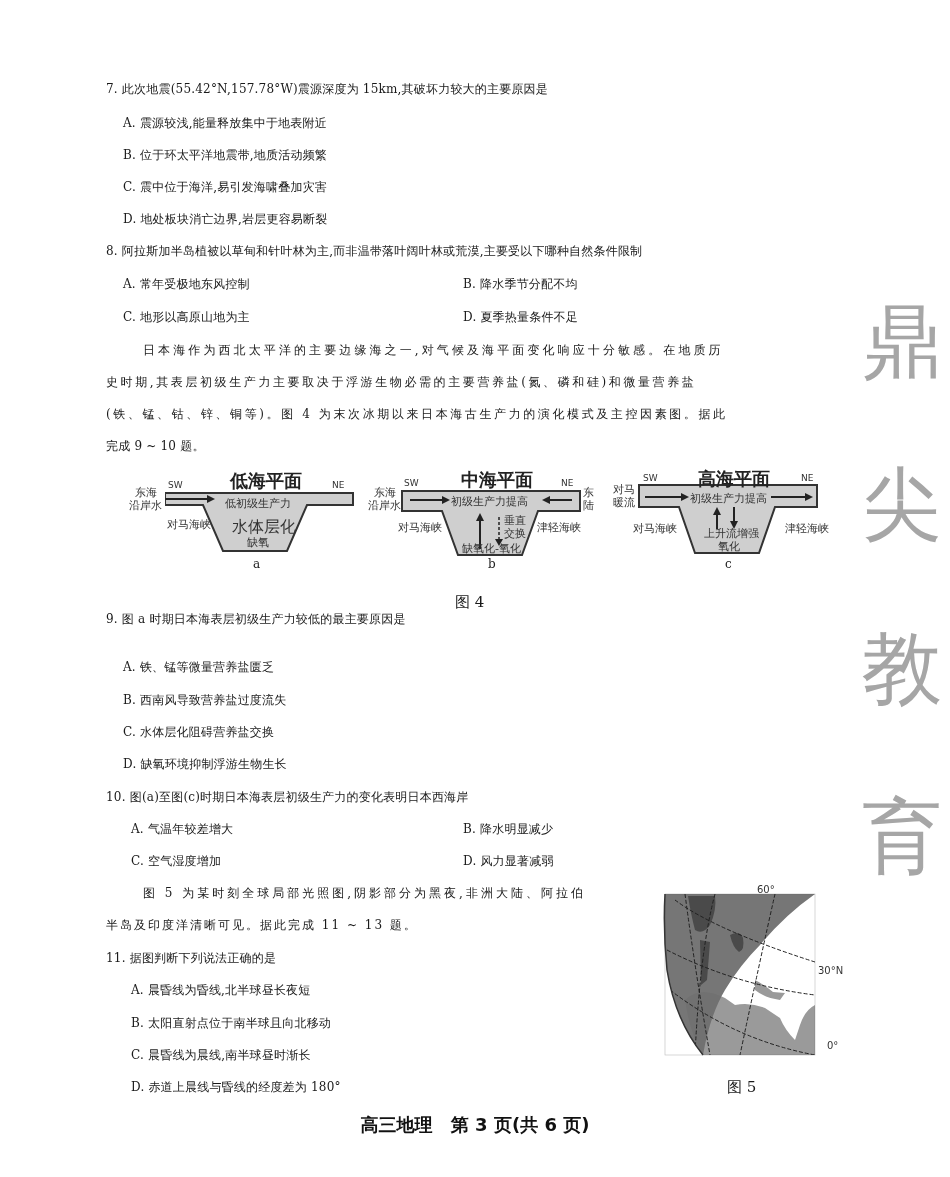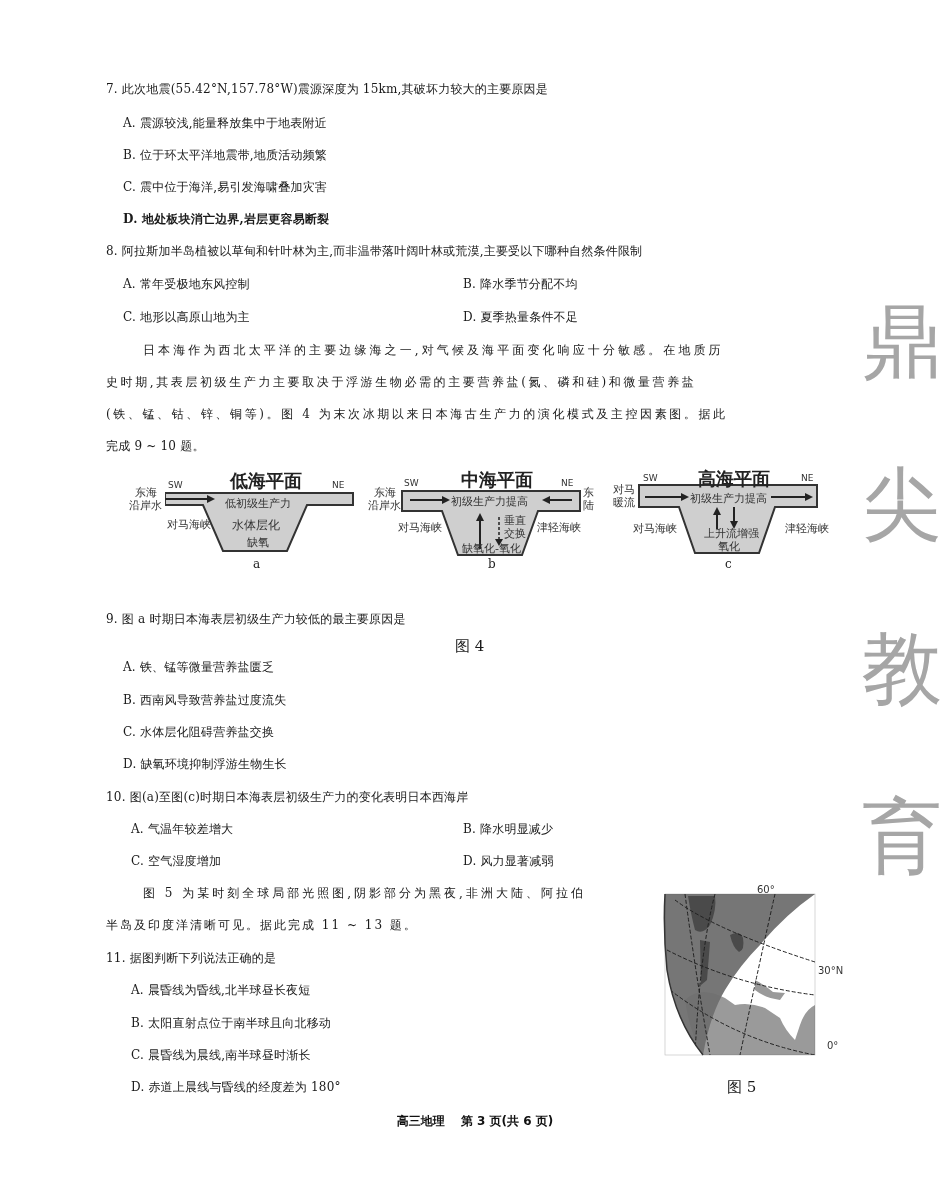--- a/index.html
+++ b/index.html
@@ -6,37 +6,37 @@
   body { width:950px; height:1177px; position:relative; overflow:hidden;
          font-family:"DejaVu Serif","Liberation Serif",serif; color:#1a1a1a; }
   .line { position:absolute; font-size:12px; line-height:20px; white-space:nowrap; letter-spacing:0.2px; }
   .q { left:106px; }
   .opt { left:123px; }
   .opt2 { left:463px; }
   .indent { left:143px; }
   .watermark { position:absolute; left:862px; font-size:80px; line-height:84px; color:#a6a6a6;
                font-family:"DejaVu Serif","Liberation Serif",serif; }
   .fig-caption { position:absolute; font-size:15px; }
-  .footer { position:absolute; left:0; width:950px; top:1113px; text-align:center; font-size:12px;
+  .footer { position:absolute; left:0; width:950px; top:1113px; text-align:center; font-size:18px;
             font-family:"DejaVu Sans","Liberation Sans",sans-serif; font-weight:bold; color:#111; }
   .footer span { margin:0 6px; }
   .diag { position:absolute; }
   .dlabel { position:absolute; font-size:11px; color:#333; white-space:nowrap; font-family:"DejaVu Sans","Liberation Sans",sans-serif; }
   .dtitle { position:absolute; font-size:18px; color:#222; font-weight:bold; white-space:nowrap; }
   .sub { position:absolute; font-size:12px; color:#222; }
   .maplabel { position:absolute; font-size:10px; color:#333; font-family:"DejaVu Sans","Liberation Sans",sans-serif; }
 </style>
 </head>
 <body>
 
 <div class="line q" style="top:79px;">7. 此次地震(55.42°N,157.78°W)震源深度为 15km,其破坏力较大的主要原因是</div>
 <div class="line opt" style="top:113px;">A. 震源较浅,能量释放集中于地表附近</div>
 <div class="line opt" style="top:145px;">B. 位于环太平洋地震带,地质活动频繁</div>
 <div class="line opt" style="top:177px;">C. 震中位于海洋,易引发海啸叠加灾害</div>
-<div class="line opt" style="top:209px;font-weight:bold;">D. 地处板块消亡边界,岩层更容易断裂</div>
+<div class="line opt" style="top:209px;">D. 地处板块消亡边界,岩层更容易断裂</div>
 
 <div class="line q" style="top:241px;">8. 阿拉斯加半岛植被以草甸和针叶林为主,而非温带落叶阔叶林或荒漠,主要受以下哪种自然条件限制</div>
 <div class="line opt" style="top:274px;">A. 常年受极地东风控制</div>
 <div class="line opt2" style="top:274px;">B. 降水季节分配不均</div>
 <div class="line opt" style="top:307px;">C. 地形以高原山地为主</div>
 <div class="line opt2" style="top:307px;">D. 夏季热量条件不足</div>
 
 <div class="line indent" style="top:340px; letter-spacing:3.1px;">日本海作为西北太平洋的主要边缘海之一,对气候及海平面变化响应十分敏感。在地质历</div>
 <div class="line q" style="top:372px; letter-spacing:2.6px;">史时期,其表层初级生产力主要取决于浮游生物必需的主要营养盐(氮、磷和硅)和微量营养盐</div>
 <div class="line q" style="top:404px; letter-spacing:2.6px;">(铁、锰、钴、锌、铜等)。图 4 为末次冰期以来日本海古生产力的演化模式及主控因素图。据此</div>
@@ -50,21 +50,21 @@
     <line x1="0" y1="26" x2="42" y2="26" stroke="#222" stroke-width="2"></line>
     <polygon points="42,22 50,26 42,30" fill="#222"></polygon>
   </svg>
   <div class="dtitle" style="left:105px; top:4px;">低海平面</div>
   <div class="dlabel" style="left:43px; top:15px; font-size:9px;">SW</div>
   <div class="dlabel" style="left:207px; top:15px; font-size:9px;">NE</div>
   <div class="dlabel" style="left:10px; top:20px;">东海</div>
   <div class="dlabel" style="left:4px; top:33px;">沿岸水</div>
   <div class="dlabel" style="left:42px; top:52px;">对马海峡</div>
   <div class="dlabel" style="left:100px; top:31px;">低初级生产力</div>
-  <div class="dlabel" style="left:107px; top:52px; font-size:12px;">水体层化</div>
+  <div class="dlabel" style="left:107px; top:52px; font-size:16px;">水体层化</div>
   <div class="dlabel" style="left:122px; top:70px;">缺氧</div>
   <div class="sub" style="left:128px; top:92px;">a</div>
 
   <svg style="position:absolute; left:275px; top:8px;" width="182" height="84">
     <polygon points="2,18 180,18 180,38 138,38 122,82 58,82 42,38 2,38" fill="#cfcfcf" stroke="#333" stroke-width="2"></polygon>
     <line x1="2" y1="18" x2="180" y2="18" stroke="#333" stroke-width="2" stroke-dasharray="2,2"></line>
     <line x1="10" y1="27" x2="42" y2="27" stroke="#222" stroke-width="2"></line>
     <polygon points="42,23 50,27 42,31" fill="#222"></polygon>
     <line x1="172" y1="27" x2="150" y2="27" stroke="#222" stroke-width="2"></line>
     <polygon points="150,23 142,27 150,31" fill="#222"></polygon>
@@ -105,21 +105,21 @@
   <div class="dlabel" style="left:676px; top:8px; font-size:9px;">NE</div>
   <div class="dlabel" style="left:488px; top:17px;">对马</div>
   <div class="dlabel" style="left:488px; top:30px;">暖流</div>
   <div class="dlabel" style="left:508px; top:56px;">对马海峡</div>
   <div class="dlabel" style="left:660px; top:56px;">津轻海峡</div>
   <div class="dlabel" style="left:565px; top:26px;">初级生产力提高</div>
   <div class="dlabel" style="left:579px; top:61px;">上升流增强</div>
   <div class="dlabel" style="left:593px; top:74px;">氧化</div>
   <div class="sub" style="left:600px; top:92px;">c</div>
 </div>
-<div class="fig-caption" style="left:455px; top:593px;margin-top:44px;">图 4</div>
+<div class="fig-caption" style="left:455px; top:593px;">图 4</div>
 
 <div class="line q" style="top:609px;">9. 图 a 时期日本海表层初级生产力较低的最主要原因是</div>
 <div class="line opt" style="top:657px;">A. 铁、锰等微量营养盐匮乏</div>
 <div class="line opt" style="top:690px;">B. 西南风导致营养盐过度流失</div>
 <div class="line opt" style="top:722px;">C. 水体层化阻碍营养盐交换</div>
 <div class="line opt" style="top:754px;">D. 缺氧环境抑制浮游生物生长</div>
 
 <div class="line q" style="top:787px;">10. 图(a)至图(c)时期日本海表层初级生产力的变化表明日本西海岸</div>
 <div class="line" style="left:131px; top:819px;">A. 气温年较差增大</div>
 <div class="line opt2" style="top:819px;">B. 降水明显减少</div>

